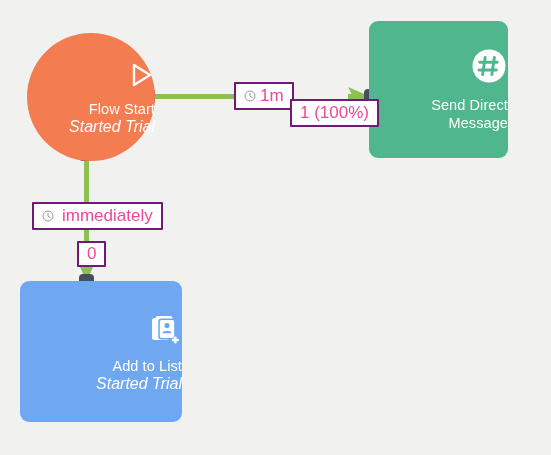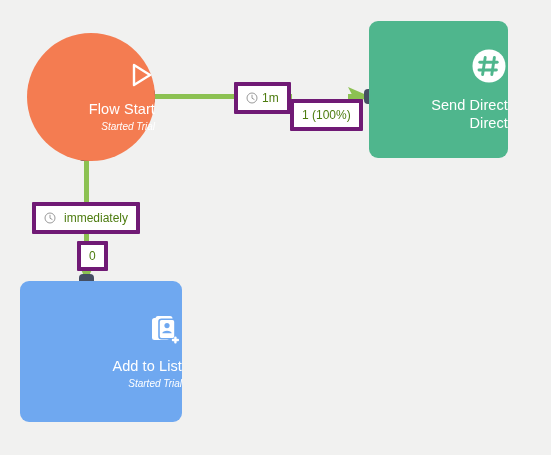--- a/index.html
+++ b/index.html
@@ -75,39 +75,39 @@
   }
 
   .node-title {
     font-size: 14.5px;
     line-height: 17px;
     font-weight: 400;
     letter-spacing: .1px;
   }
 
   .node-subtitle {
-    font-size: 10px;
+    font-size: 16px;
     line-height: 15px;
     font-style: italic;
     font-weight: 400;
     margin-top: 1px;
   }
 
   .node-slack .node-title {
     line-height: 18px;
   }
 
   
   .edge-label {
     position: absolute;
     box-sizing: border-box;
     background: #ffffff;
-    border: 4px solid #701a75;
-    color: #4d7c0f;
-    font-size: 12px;
+    border: 2px solid #701a75;
+    color: #ec4899;
+    font-size: 17px;
     line-height: 14px;
     display: flex;
     align-items: center;
     justify-content: center;
     gap: 4px;
     white-space: nowrap;
     padding: 5px 8px;
     border-radius: 1px;
   }
 
@@ -165,21 +165,21 @@
                  C9.5 35.5 2.5 28.5 2.5 19 C2.5 9.5 9.5 2.5 19 2.5 Z" fill="#ffffff"></path>
         <g stroke="#4fb68d" stroke-width="2.9" stroke-linecap="round">
           <line x1="15.2" y1="10.5" x2="12.6" y2="27.5"></line>
           <line x1="24.4" y1="10.5" x2="21.8" y2="27.5"></line>
           <line x1="9.8" y1="15.3" x2="27.2" y2="15.3"></line>
           <line x1="9.0" y1="23.0" x2="26.4" y2="23.0"></line>
         </g>
       </svg>
     </span>
     <span class="node-title">Send Direct</span>
-    <span class="node-title">Direct</span>
+    <span class="node-title">Message</span>
   </div>
 
   <div class="node node-list">
     <span class="node-icon">
       <svg width="34" height="34" viewBox="0 0 34 34" xmlns="http://www.w3.org/2000/svg">
         <g fill="#ffffff">
           <rect x="4" y="5" width="17" height="22" rx="2.5"></rect>
           <rect x="7.5" y="3" width="17" height="22" rx="2.5"></rect>
         </g>
         <rect x="11" y="6.2" width="16" height="19.5" rx="2.5" fill="#ffffff" stroke="#6fa8f0" stroke-width="1.6"></rect>

